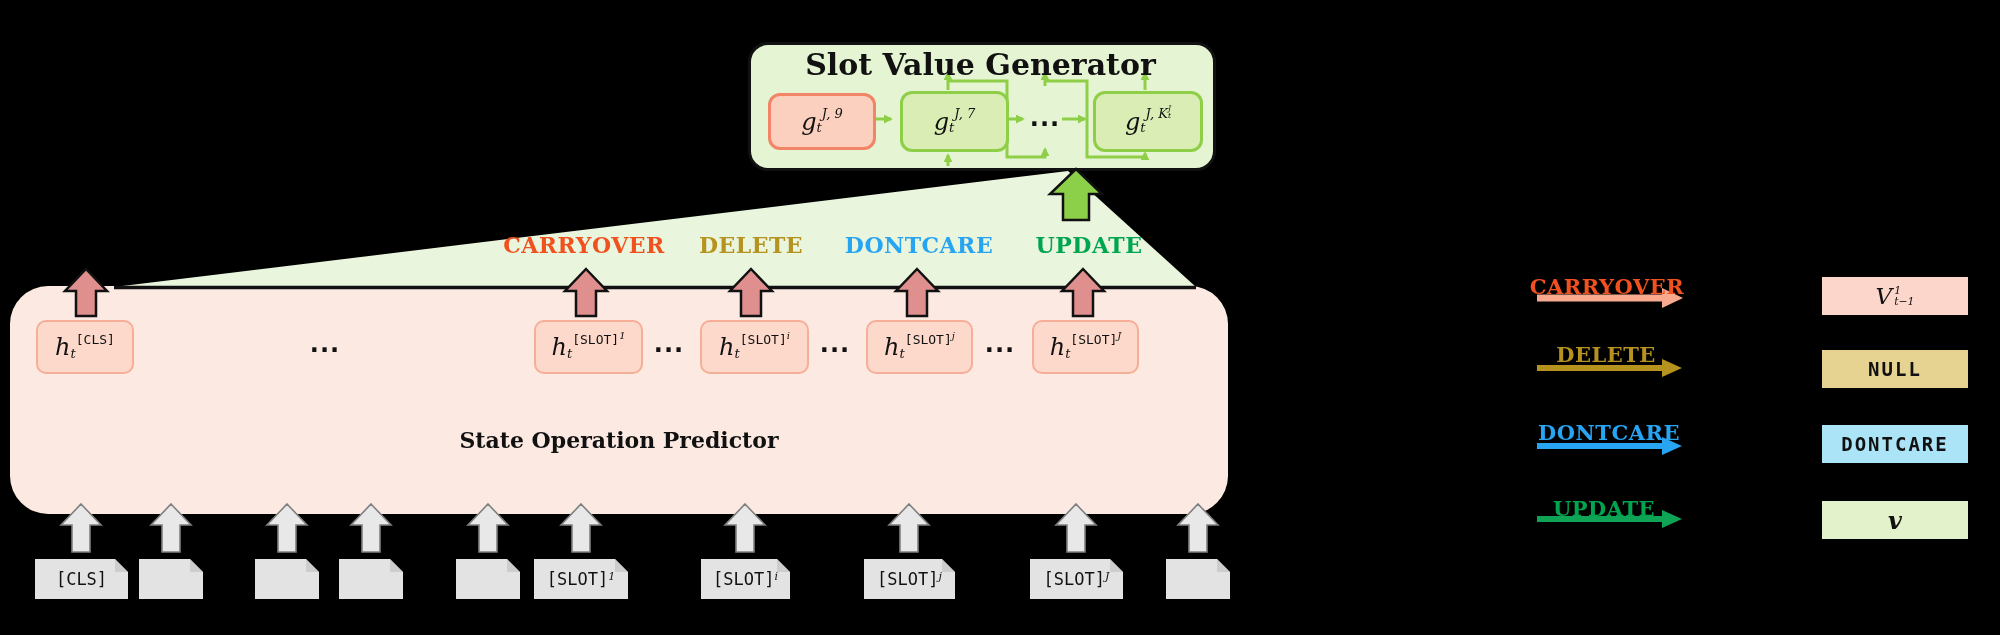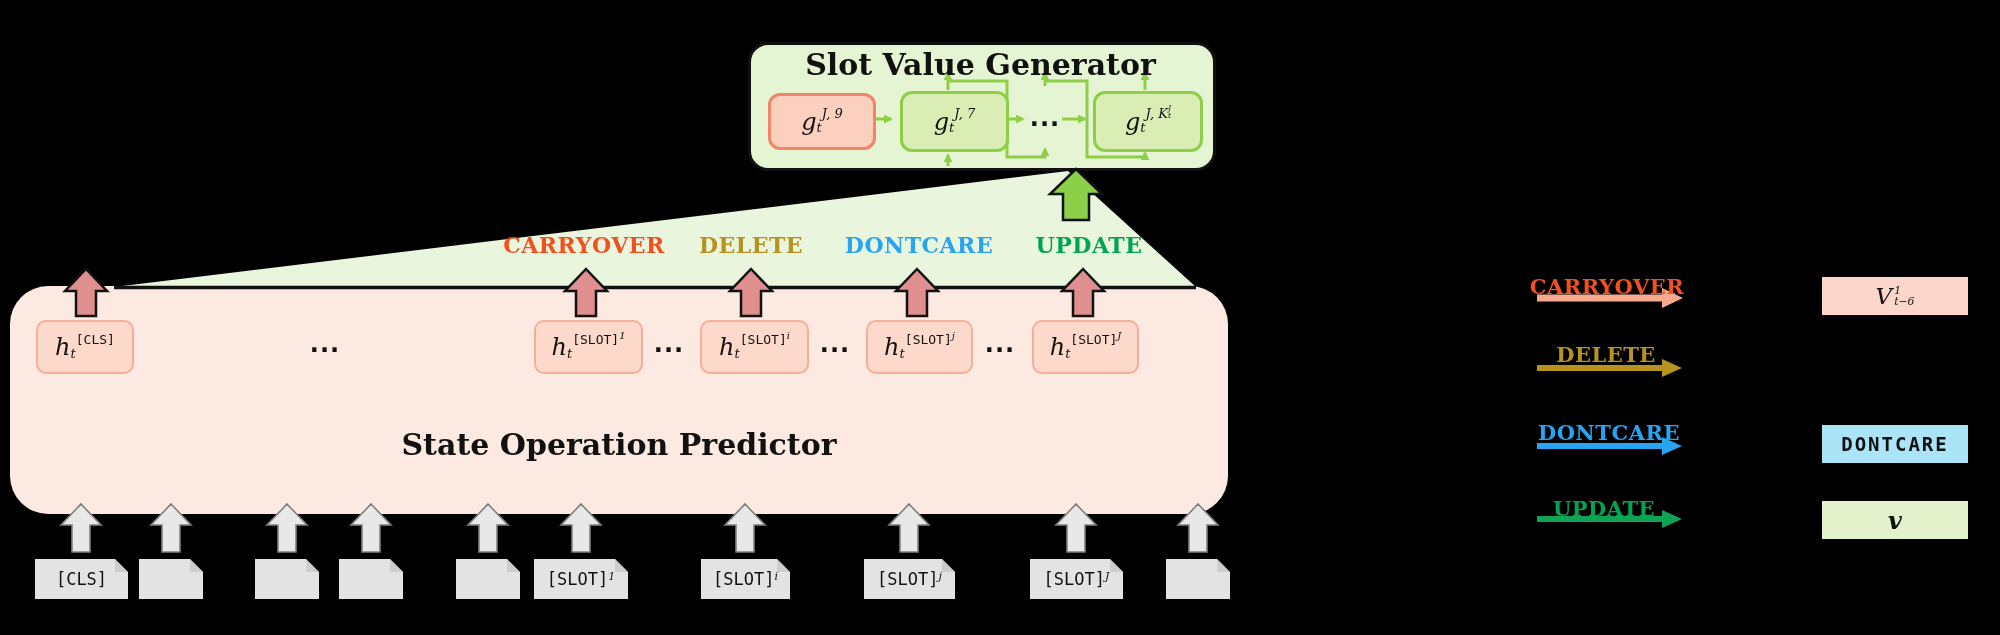--- a/index.html
+++ b/index.html
@@ -7,21 +7,21 @@
          font-family:"DejaVu Serif","Liberation Serif",serif;color:#111;margin-top:36px;}
   svg.layer{position:absolute;left:0;top:0;pointer-events:none;}
   
   .gen-box{position:absolute;left:748px;top:6px;width:462px;height:123px;background:#e5f4d3;
            border:3px solid #111;border-radius:20px;}
   .sop-box{position:absolute;left:10px;top:250px;width:1218px;height:228px;background:#fbe9e2;
            border-radius:38px;}
   .gen-title{position:absolute;left:748px;top:11px;width:465px;text-align:center;
              font-size:30px;font-weight:700;color:#111;}
   .sop-title{position:absolute;left:10px;top:391px;width:1218px;text-align:center;
-             font-size:30px;font-weight:700;color:#111;}
+             font-size:22px;font-weight:700;color:#111;}
   .cell{position:absolute;display:flex;align-items:center;justify-content:center;border-radius:12px;}
   .cell.green{background:#d9edb4;border:3px solid #8fce47;}
   .cell.pink{background:#fcd0bf;border:3px solid #f28467;}
   .hcell{position:absolute;top:284px;height:50px;background:#fdd9cb;border:2px solid #f5ae97;
          border-radius:10px;display:flex;align-items:center;justify-content:center;}
   .mi{font-style:italic;font-size:24px;}
   .msub{font-size:13px;font-style:italic;transform:translateY(6px);display:inline-block;}
   .hsup{display:inline-block;transform:translateY(-8px);font-size:13px;
         font-family:"DejaVu Sans Mono","Liberation Mono",monospace;}
   .hsup sup{font-size:10px;font-style:italic;font-family:"DejaVu Serif",serif;}
@@ -222,22 +222,25 @@
 
   <div class="leg-label" style="left: 1607px; top: 238px; color: rgb(241, 81, 31);">CARRYOVER</div>
   <div class="leg-label" style="left: 1606px; top: 306px; color: rgb(182, 146, 30);">DELETE</div>
   <div class="leg-label" style="left: 1609px; top: 384px; color: rgb(39, 164, 242);">DONTCARE</div>
   <div class="leg-label" style="left: 1604px; top: 460px; color: rgb(0, 165, 80);">UPDATE</div>
 
   <div class="leg-box" style="top: 241px; background-color: rgb(252, 214, 203);">
     <span class="mi" style="font-size:23px;">V</span>
       <span class="vstack">
         <sup>1</sup>
-        <sub>t−6</sub>
+        <sub>t−1</sub>
       </span>
+  </div>
+  <div class="leg-box" style="top: 314px; background-color: rgb(231, 211, 145);">
+    <span class="leg-mono">NULL</span>
   </div>
   <div class="leg-box" style="top: 389px; background-color: rgb(171, 227, 247);">
     <span class="leg-mono">DONTCARE</span>
   </div>
   <div class="leg-box" style="top: 465px; background-color: rgb(227, 242, 202);">
     <span class="mi" style="font-size:24px;font-weight:700;">v</span>
   </div>
 
 </div>
 

